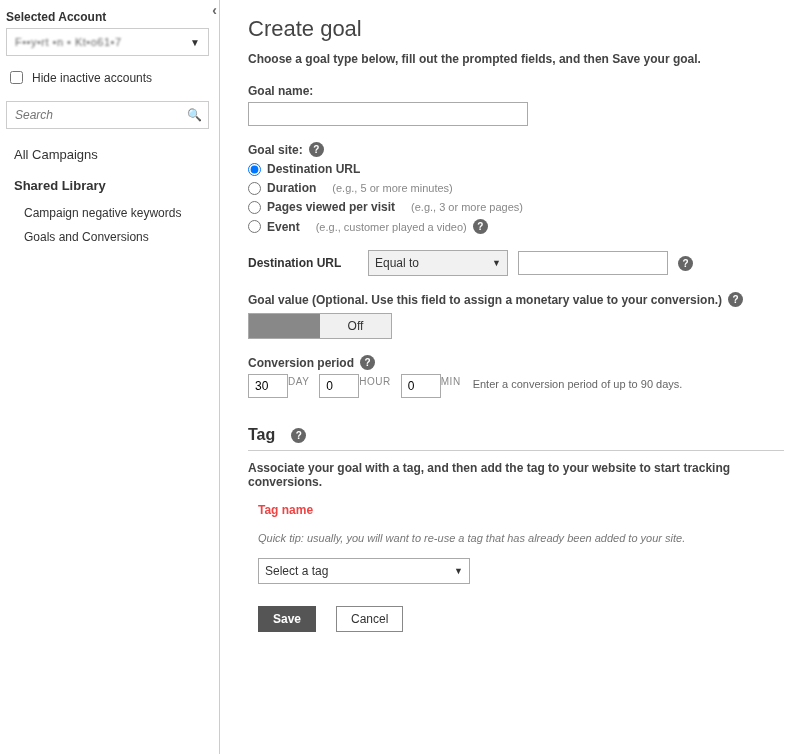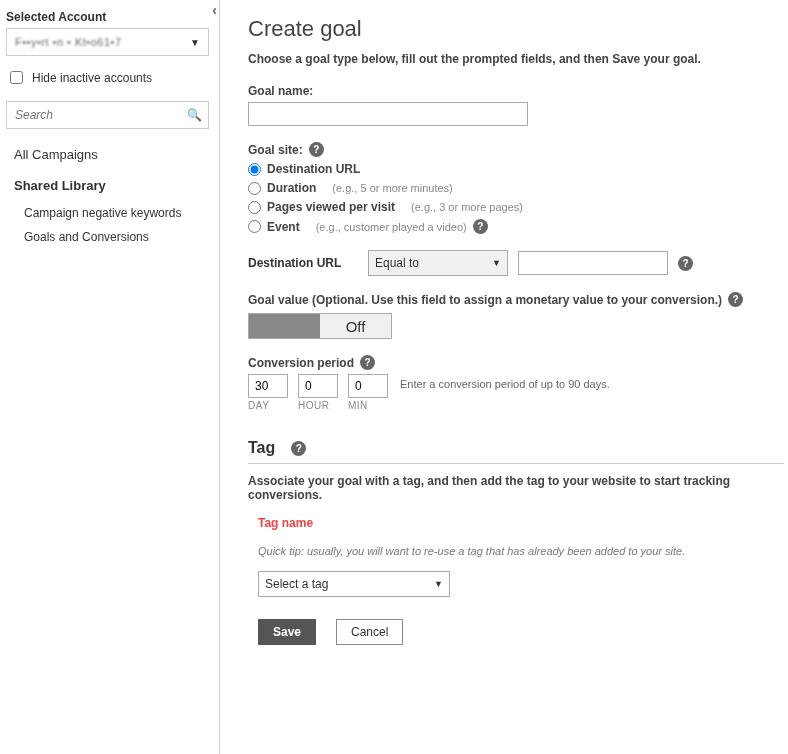--- a/index.html
+++ b/index.html
@@ -120,40 +120,40 @@
   }
   .select .caret { font-size:9px; }
   .select.w-140 { width:140px; }
   .text-input.w-150 { width:150px; }
   
   .toggle {
     display:flex; width:144px; height:26px; border:1px solid #aaa;
     margin-top:6px; cursor:pointer;
   }
   .toggle .on { flex:1; background:#888; }
-  .toggle .off { flex:1; background:#f0f0f0; color:#333; font-size:15px;
+  .toggle .off { flex:1; background:#f0f0f0; color:#333; font-size:12px;
     display:flex; align-items:center; justify-content:center; }
   
   .conv-row { display:flex; align-items:flex-start; gap:12px; }
   .conv-group { display:flex; gap:10px; }
-  .conv-cell { display:flex; flex-direction:column; align-items:flex-start; }
+  .conv-cell { display:flex; align-items:flex-start; }
   .small-input {
     width:40px; height:24px; border:1px solid #aaa; text-align:left;
     padding:2px 6px; font-size:12px;
   }
   .unit { font-size:10px; color:#888; margin-top:2px; letter-spacing:0.5px;}
   .conv-hint { font-size:11px; color:#666; padding-top:4px;}
   
   h2 { font-size:16px; font-weight:bold; color:#333; margin: 28px 0 4px 0; display:flex; align-items:center; gap:16px;}
   .tag-divider { border-top:1px solid #ccc; margin:6px 0 10px 0; }
   .tag-assoc { font-size:12px; font-weight:bold; color:#444; margin-bottom:14px;}
   .tag-block { padding-left:10px; }
   .tag-name-label { font-size:12px; font-weight:bold; color:#ef4444; margin-bottom:15px;}
   .tag-tip { font-size:11px; font-style:italic; color:#777; margin-bottom:14px;}
-  .select.w-220 { width:192px; background:#fff;}
+  .select.w-220 { width:212px; background:#fff;}
   
   .button-row { display:flex; gap:20px; margin-top:22px; padding-left:10px;}
   .btn {
     height:26px; padding:0 14px; font-size:12px; cursor:pointer;
     border:1px solid #888; display:inline-flex; align-items:center;
   }
   .btn.primary { background:#555; color:#fff; font-weight:bold; border-color:#555;}
   .btn.secondary { background:#fff; color:#333; }
 </style>
 </head>

